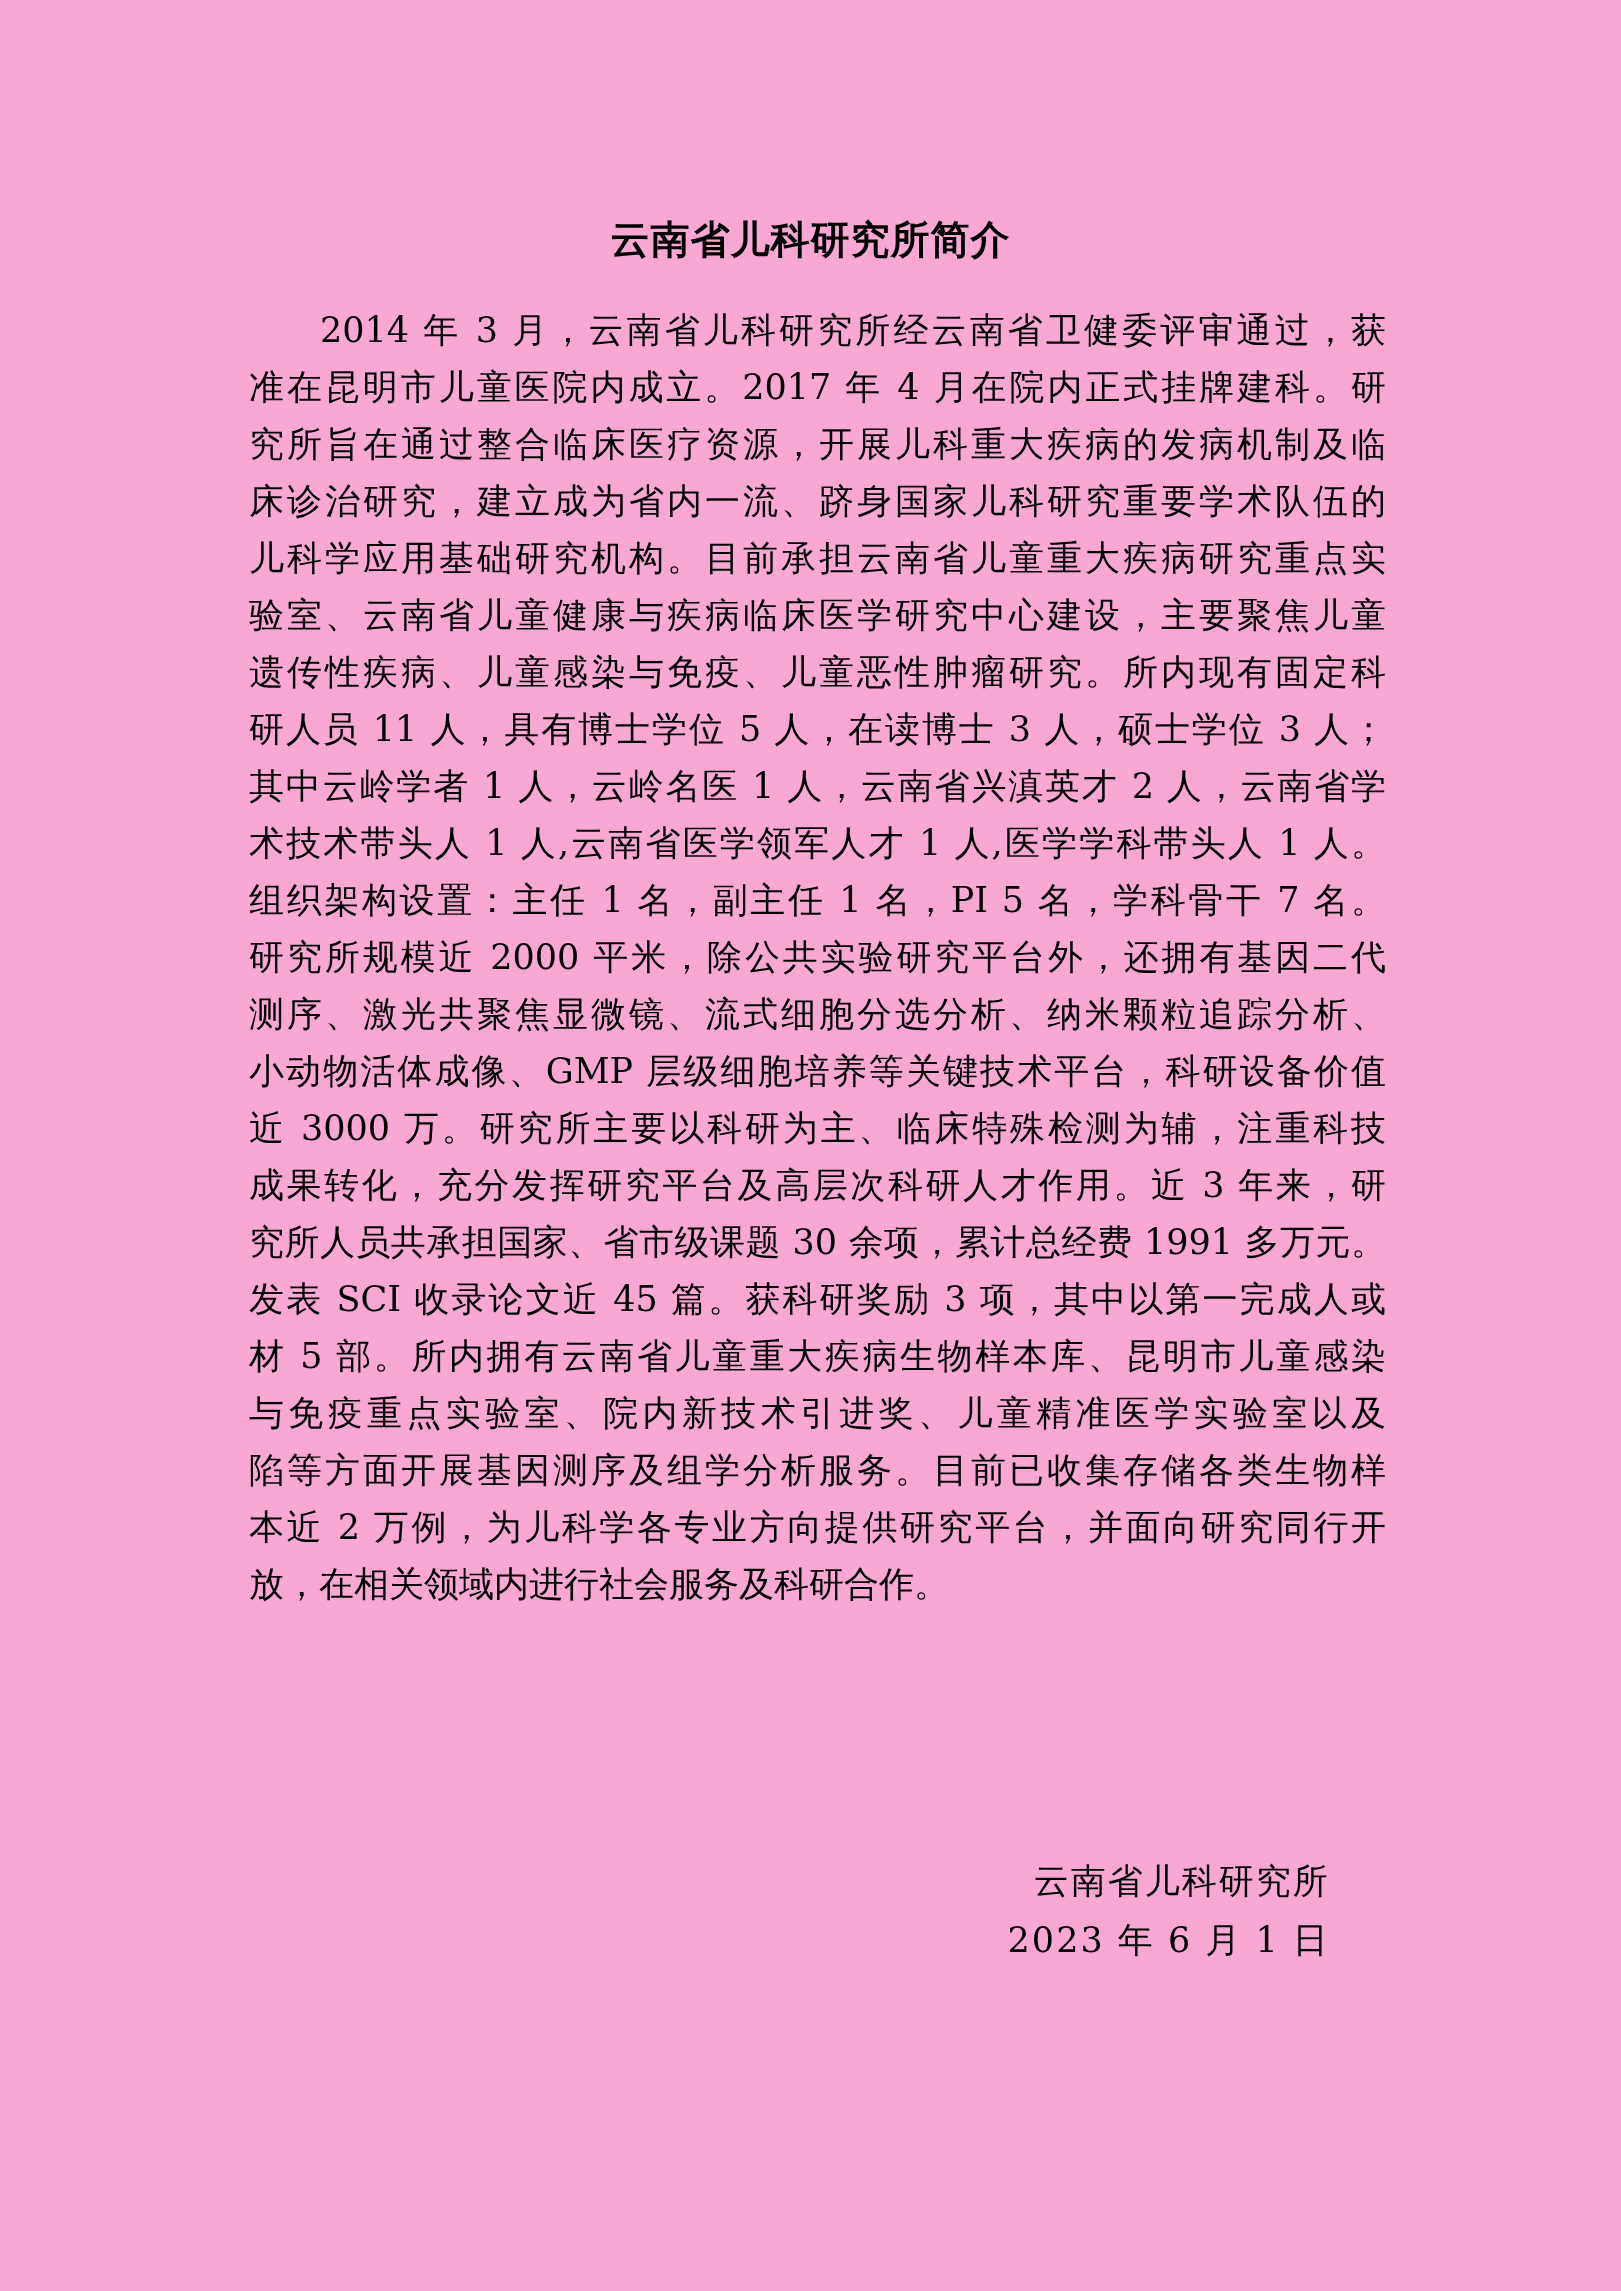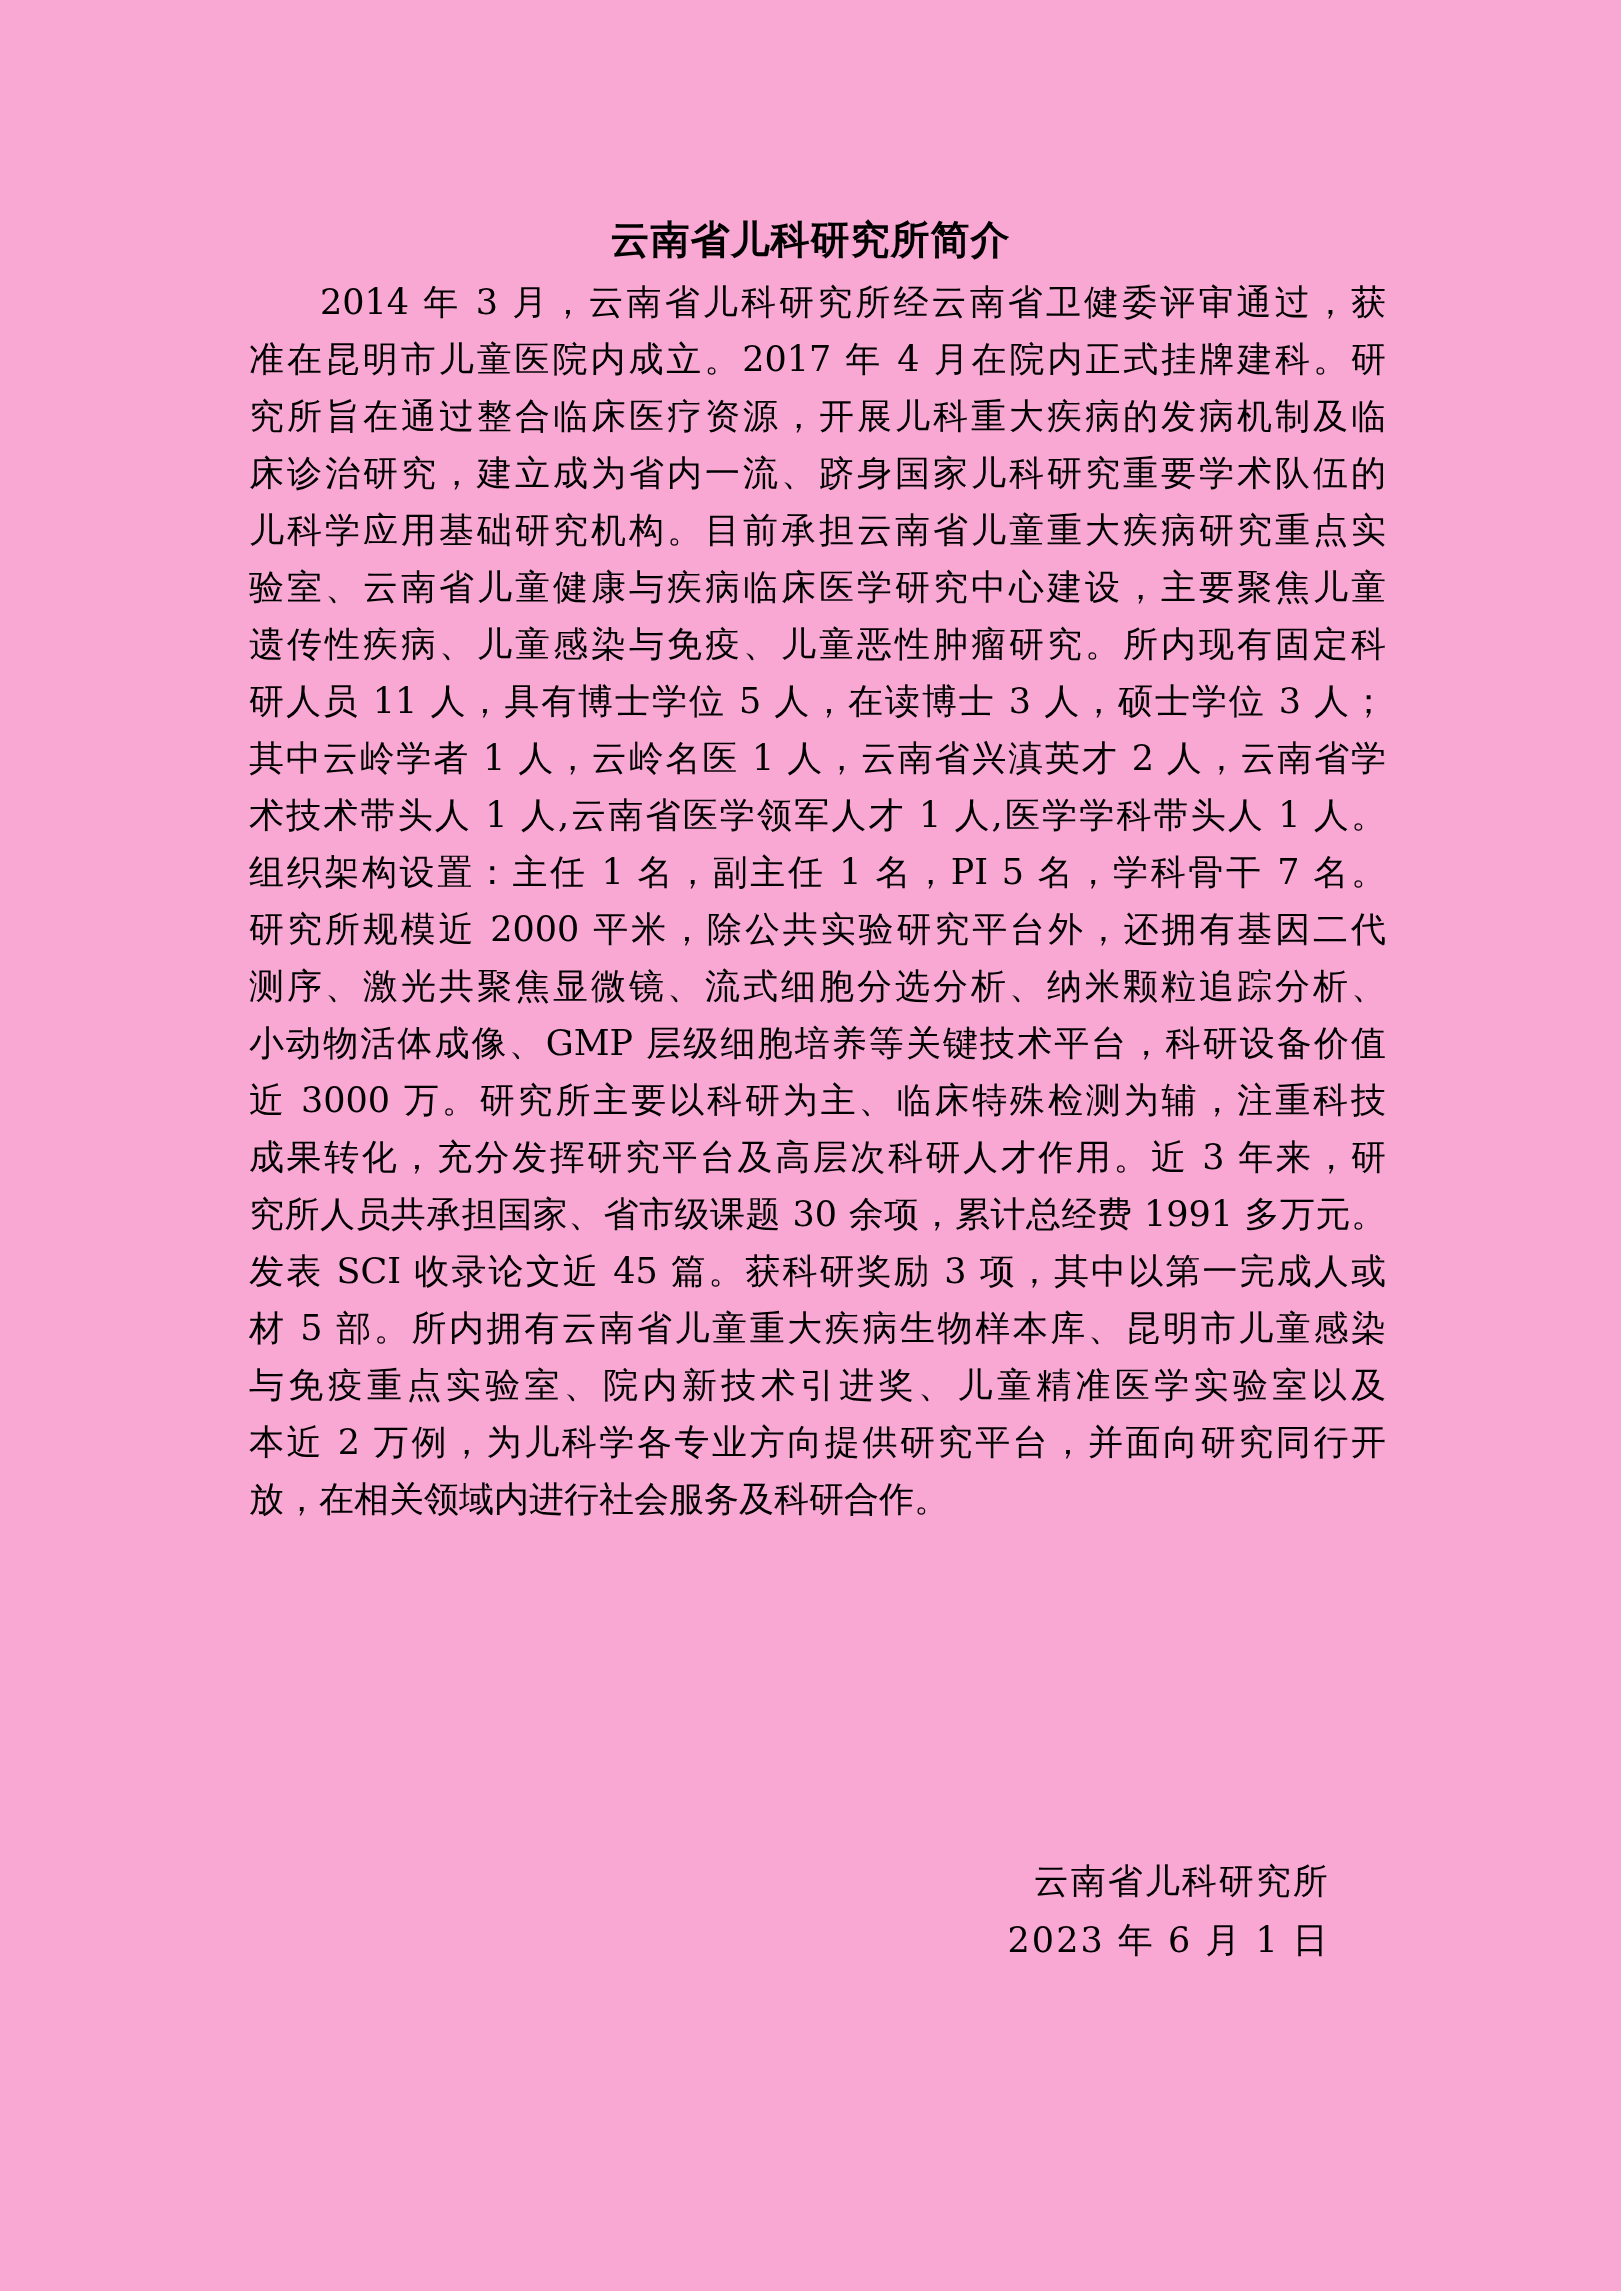--- a/index.html
+++ b/index.html
@@ -29,21 +29,21 @@
       text-align: center;
       font-family: "DejaVu Sans", sans-serif;
       font-weight: bold;
       font-size: 39px;
       line-height: 59px;
       letter-spacing: 1px;
     }
     .body {
       position: absolute;
       left: 249px;
-      top: 274px;
+      top: 302px;
       width: 1137px;
       font-family: "DejaVu Serif", serif;
       font-size: 35px;
       line-height: 57px;
     }
     .line {
       display: block;
       white-space: nowrap;
       text-align: justify;
       text-align-last: justify;
@@ -94,20 +94,21 @@
     <span class="line">组织架构设置：主任 1 名，副主任 1 名，PI 5 名，学科骨干 7 名。</span>
     <span class="line">研究所规模近 2000 平米，除公共实验研究平台外，还拥有基因二代</span>
     <span class="line">测序、激光共聚焦显微镜、流式细胞分选分析、纳米颗粒追踪分析、</span>
     <span class="line">小动物活体成像、GMP 层级细胞培养等关键技术平台，科研设备价值</span>
     <span class="line">近 3000 万。研究所主要以科研为主、临床特殊检测为辅，注重科技</span>
     <span class="line">成果转化，充分发挥研究平台及高层次科研人才作用。近 3 年来，研</span>
     <span class="line">究所人员共承担国家、省市级课题 30 余项，累计总经费 1991 多万元。</span>
     <span class="line">发表 SCI 收录论文近 45 篇。获科研奖励 3 项，其中以第一完成人或</span>
     <span class="line">材 5 部。所内拥有云南省儿童重大疾病生物样本库、昆明市儿童感染</span>
     <span class="line">与免疫重点实验室、院内新技术引进奖、儿童精准医学实验室以及</span>
+    <span class="line">陷等方面开展基因测序及组学分析服务。目前已收集存储各类生物样</span>
     <span class="line">本近 2 万例，为儿科学各专业方向提供研究平台，并面向研究同行开</span>
     <span class="line last">放，在相关领域内进行社会服务及科研合作。</span>
   </div>
 
   <div class="signature">
     <span class="sig-org">云南省儿科研究所</span>
     <span class="sig-date">2023 年 6 月 1 日</span>
   </div>
 </div>
 

